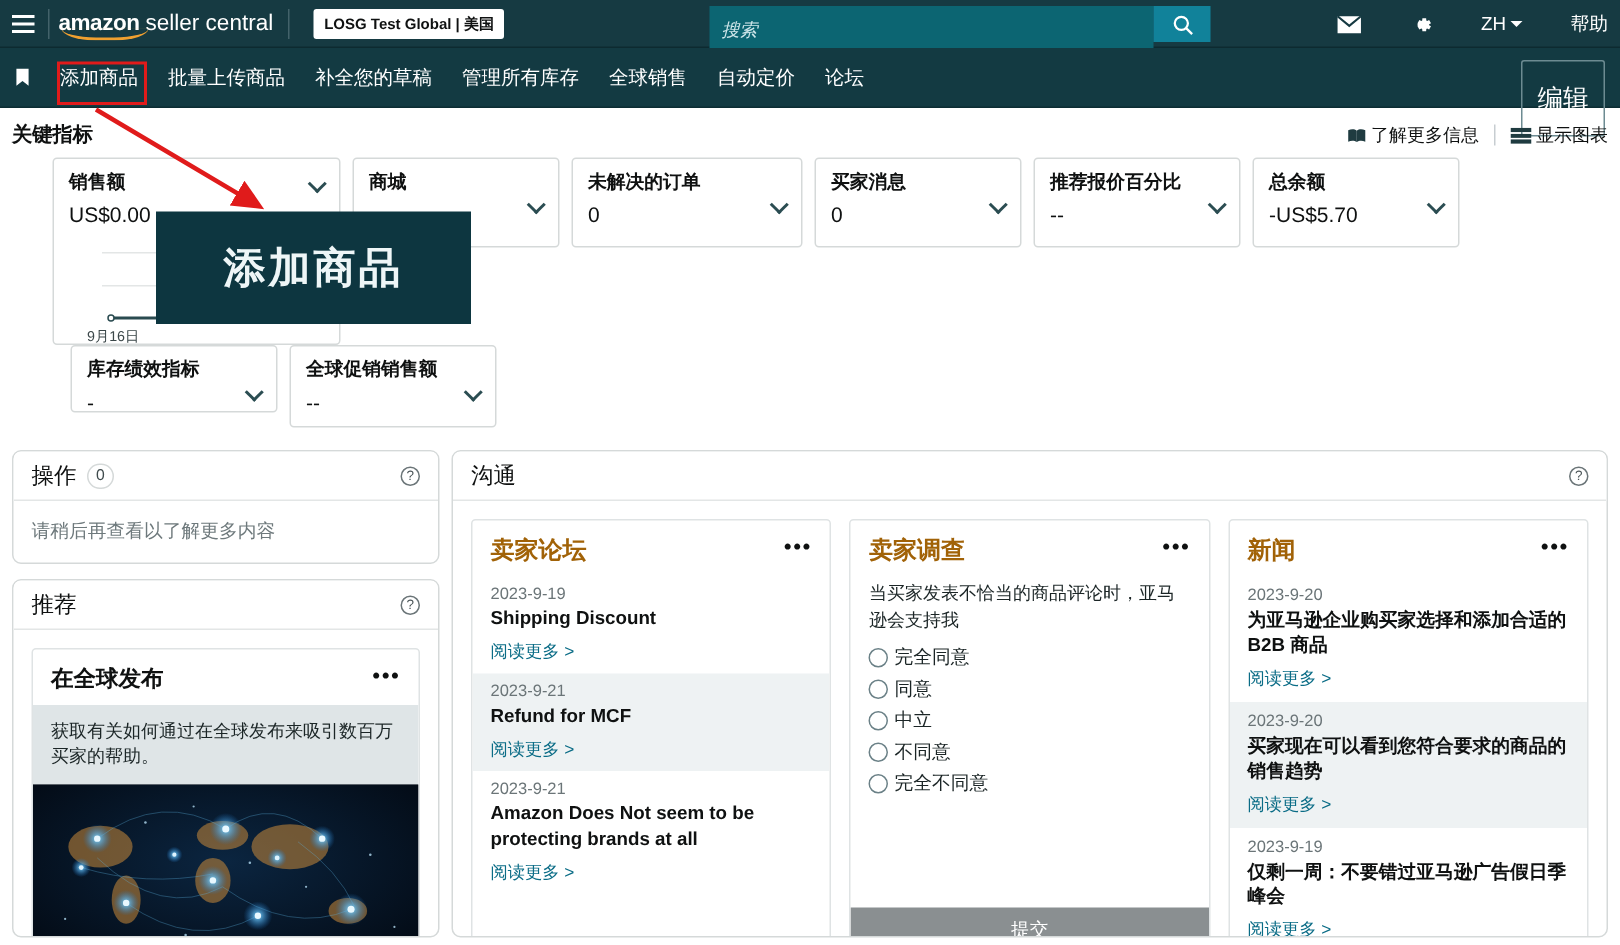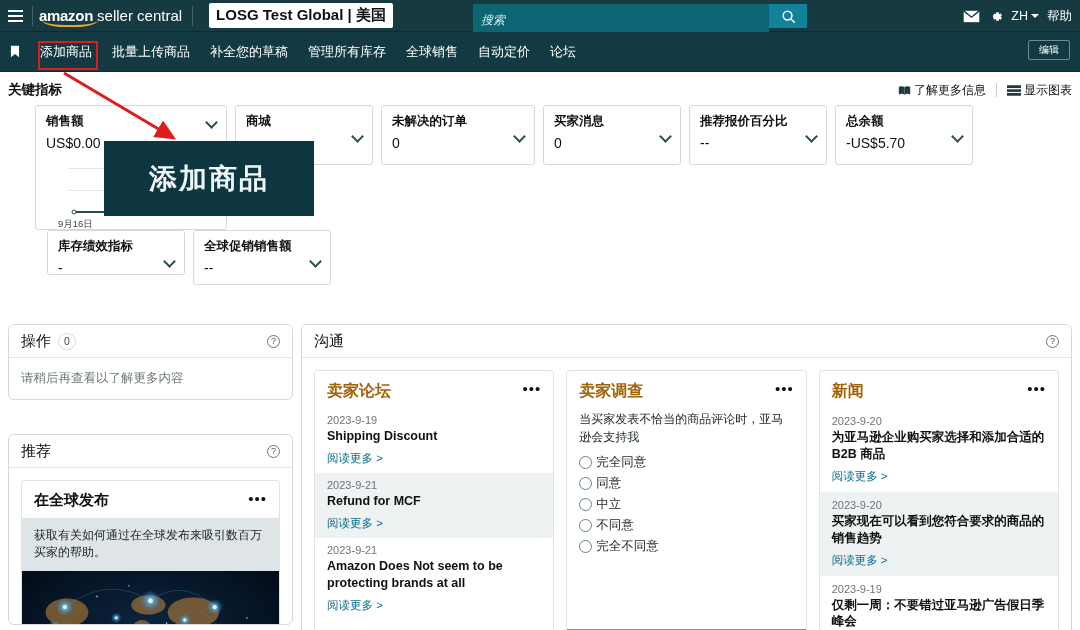--- a/index.html
+++ b/index.html
@@ -27,54 +27,54 @@
   .hdr-divider { width:1px; height:20px; background:#43626a; margin:0 2px; }
   .brand { display:flex; align-items:baseline; margin-left:4px; position:relative; }
   .brand .amz { font-weight:bold; font-size:15px; color:#fff; letter-spacing:-0.3px; }
   .brand .sc { font-size:15px; color:#fff; margin-left:4px; font-weight:400; }
   .smile {
     position:absolute; left:2px; bottom:-3px; width:58px; height:8px;
     border-bottom:2px solid #f0a030; border-radius:0 0 40% 40%/0 0 100% 100%;
   }
   .store-pill {
     margin-left: 14px; background:#fff; color:#0f1111;
-    font-size:15px; font-weight:bold; padding:3px 7px; border-radius:2px;
+    font-size:10px; font-weight:bold; padding:3px 7px; border-radius:2px;
     white-space:nowrap; cursor:pointer;
   }
   .searchwrap { position:absolute; left:473px; top:4px; width:334px; height:24px; display:flex; }
   .searchwrap input {
     flex:1; border:none; outline:none; background:#0c6572; color:#fff;
     padding:16px 8px; font-size:12px; font-style:italic;
     font-family:"Liberation Sans", sans-serif;
   }
   .searchwrap input::placeholder { color:#cfe6ea; font-style:italic; }
   .searchbtn {
     width:38px; background:#11829a; border:none; cursor:pointer;
     display:flex; align-items:center; justify-content:center;
   }
-  .hdr-right { position:absolute; right:8px; top:0; height:32px; display:flex; align-items:center; gap:8px; }
+  .hdr-right { position:absolute; right:8px; top:0; height:32px; display:flex; align-items:center; gap:32px; }
   .hdr-right .hitem { color:#fff; font-size:12.5px; cursor:pointer; display:flex; align-items:center; gap:3px; }
   .caret-dn { width:0;height:0;border-left:4px solid transparent;border-right:4px solid transparent;border-top:4px solid #fff; }
 
   
   .navbar {
     position:absolute; left:0; top:32px; width:1080px; height:40px;
     background:#133a42; display:flex; align-items:center;
     border-bottom:1px solid #0c2d33;
   }
   .navbar .bookmark { width:30px; display:flex; align-items:center; justify-content:center; cursor:pointer;}
   .navlinks { display:flex; align-items:center; gap:0px; }
   .navlink {
     color:#fff; font-size:13px; padding:5px 10px; cursor:pointer; white-space:nowrap;
   }
   .navlink.highlight { position:relative; }
   .edit-btn {
     position:absolute; right:10px; top:8px;
     border:1px solid #6d8b92; color:#fff; background:transparent;
-    font-size:10px; padding:2px 10px; cursor:pointer; border-radius:2px;
+    font-size:17px; padding:13px 10px; cursor:pointer; border-radius:2px;
     font-family:"Liberation Sans", sans-serif;
   }
 
   
   .kpi-head {
     position:absolute; left:8px; top:80px; width:1064px; height:20px;
     display:flex; align-items:center; justify-content:space-between;
   }
   .kpi-title { font-size:13.5px; font-weight:bold; color:#0f1111; }
   .kpi-actions { display:flex; align-items:center; gap:10px; font-size:12px; color:#0f1111; }
@@ -126,21 +126,21 @@
     position:absolute; left:38px; top:41px; width:60px; height:29px;
     border:2.5px solid #e01b1b; z-index:45; pointer-events:none;
   }
   .arrowsvg { position:absolute; left:0; top:0; width:1080px; height:630px; z-index:44; pointer-events:none; }
 
   
   .lower { position:absolute; left:8px; top:300px; width:1064px; height:325px; display:flex; gap:8px; }
   .col-left { width:285px; display:flex; flex-direction:column; gap:10px; }
   .col-right { flex:1; }
 
-  .panel { background:#fff; border:1px solid #d5d9d9; border-radius:6px; overflow:hidden;margin-top:24px; }
+  .panel { background:#fff; border:1px solid #d5d9d9; border-radius:6px; overflow:hidden; }
   .panel-head {
     height:33px; display:flex; align-items:center; justify-content:space-between;
     padding:0 12px; border-bottom:1px solid #e3e6e6; background:#fff;
   }
   .panel-head .ptitle { font-size:15px; color:#0f1111; display:flex; align-items:center; gap:7px;}
   .badge-count {
     display:inline-flex; align-items:center; justify-content:center;
     min-width:17px; height:17px; padding:0 5px; border-radius:9px;
     border:1px solid #d5d9d9; background:#fff; font-size:10.5px; color:#3f4b4d;
   }

